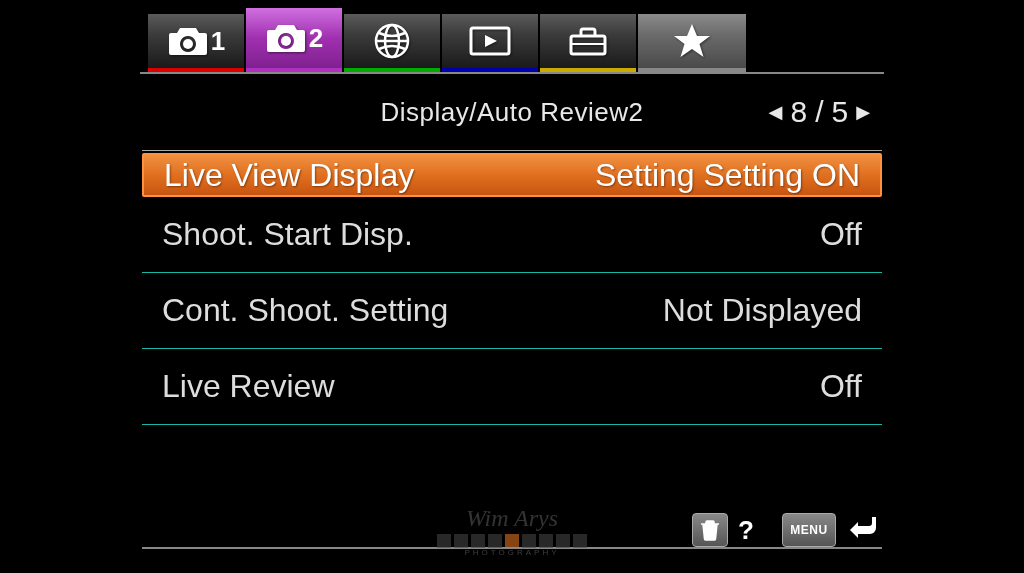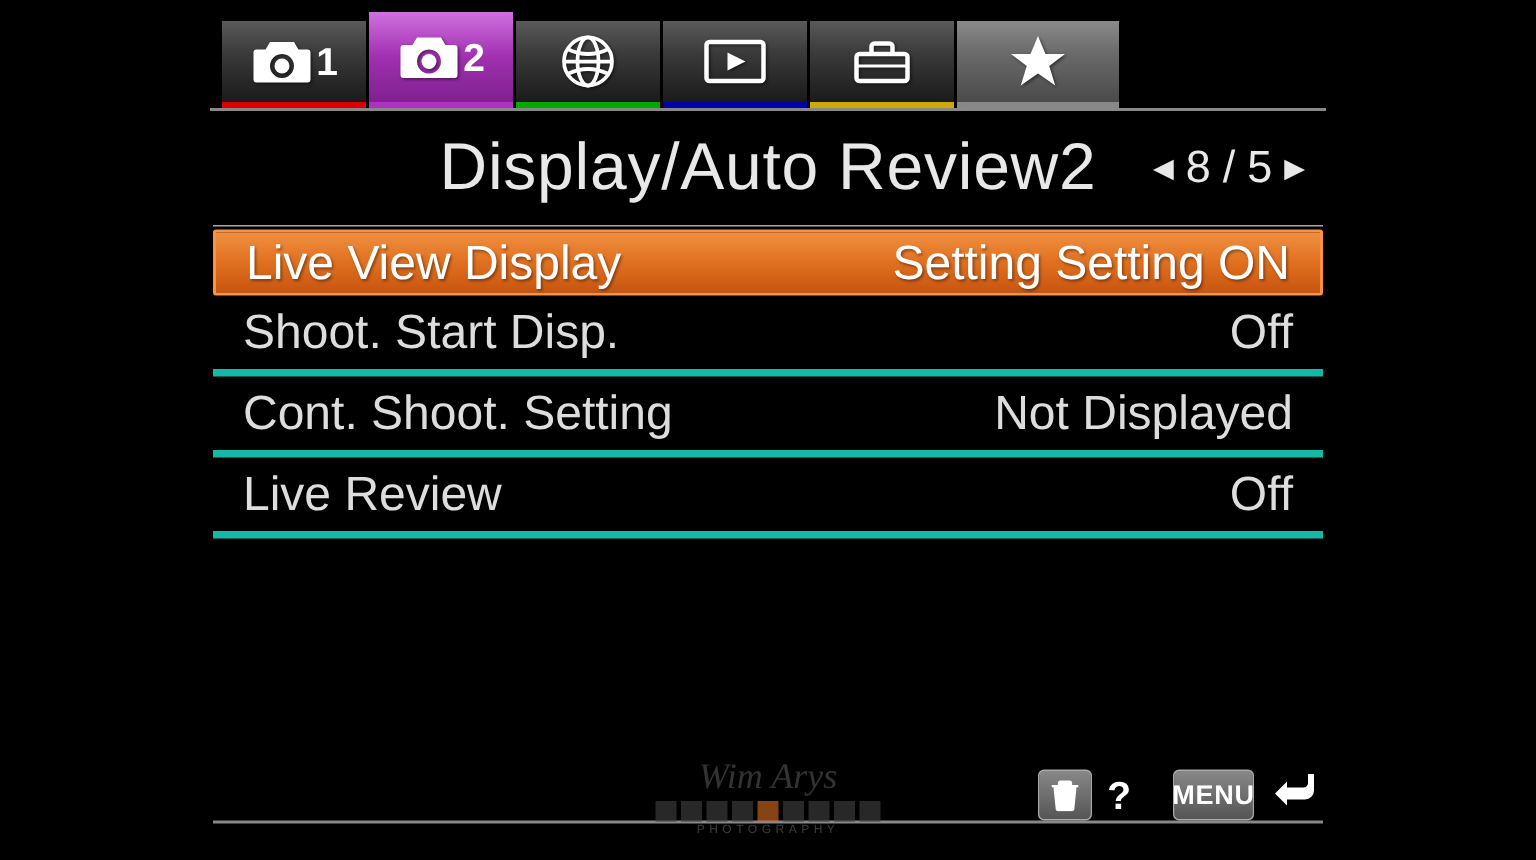--- a/index.html
+++ b/index.html
@@ -51,21 +51,21 @@
     }
     .header {
       display: flex;
       align-items: center;
       justify-content: center;
       height: 76px;
       position: relative;
     }
     .page-title {
       color: #e8e8e8;
-      font-size: 44px;
+      font-size: 26px;
       letter-spacing: 0.5px;
     }
     .page-indicator {
       position: absolute;
       right: 154px;
       color: #e8e8e8;
       font-size: 30px;
       display: flex;
       align-items: center;
       gap: 8px;
@@ -76,23 +76,23 @@
       height: 1px;
       background: #aaa;
     }
     .menu-list {
       margin: 0 142px;
     }
     .menu-item {
       display: flex;
       justify-content: space-between;
       align-items: center;
-      height: 54px;
+      height: 76px;
       padding: 0 20px;
-      border-bottom: 5px solid #14b8a6;
+      border-bottom: 1px solid #14b8a6;
       color: #ddd;
       font-size: 32px;
     }
     .menu-item.selected {
       background: linear-gradient(180deg, #f09040 0%, #e07020 50%, #c85510 100%);
       color: #fff;
       border: 2px solid #ff9040;
       border-radius: 2px;
       height: 44px;
       margin-top: 2px;
@@ -123,21 +123,21 @@
       border: 1px solid #aaa;
       border-radius: 4px;
       height: 34px;
       display: flex;
       align-items: center;
       justify-content: center;
       padding: 0 6px;
       color: #fff;
     }
     .footer-btn.trash { width: 36px; }
-    .footer-btn.menu { width: 54px; font-size: 18px; font-weight: bold; letter-spacing: 0.5px; }
+    .footer-btn.menu { width: 54px; font-size: 12px; font-weight: bold; letter-spacing: 0.5px; }
     .help-mark {
       color: #fff;
       font-size: 26px;
       font-weight: bold;
       margin-right: 18px;
     }
     .back-arrow {
       color: #fff;
       font-size: 30px;
       margin-left: 4px;

